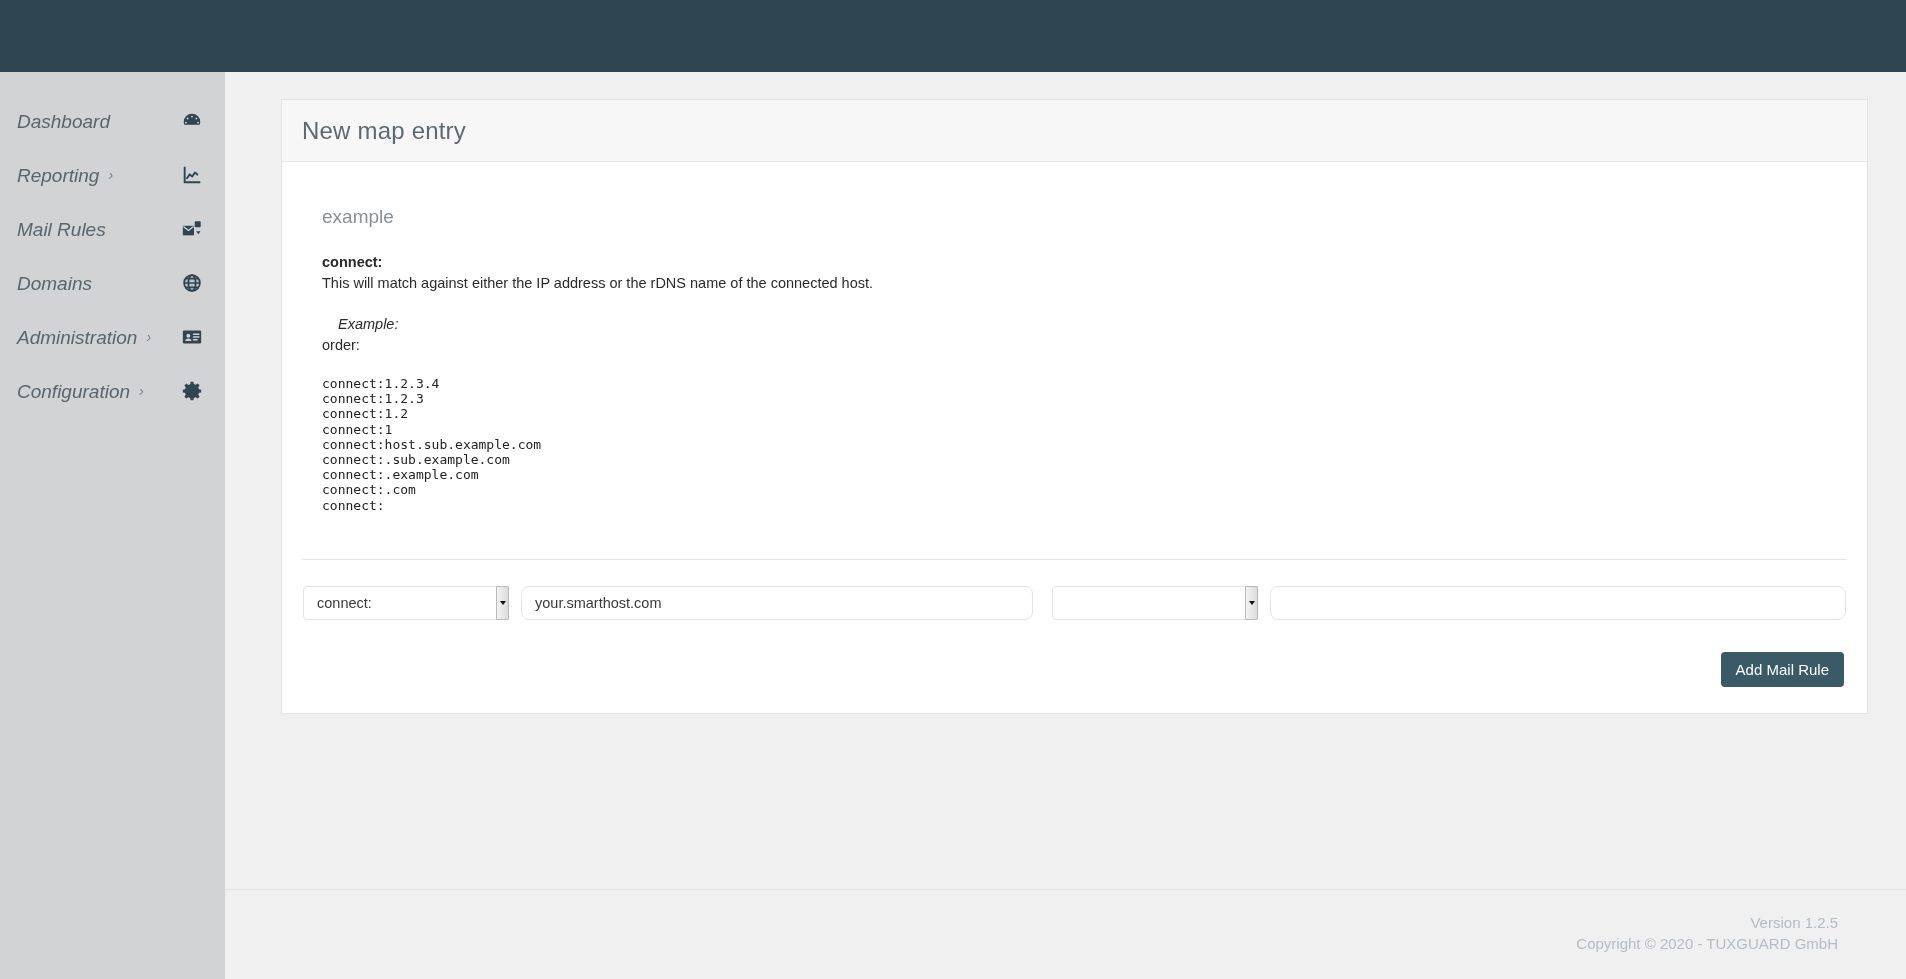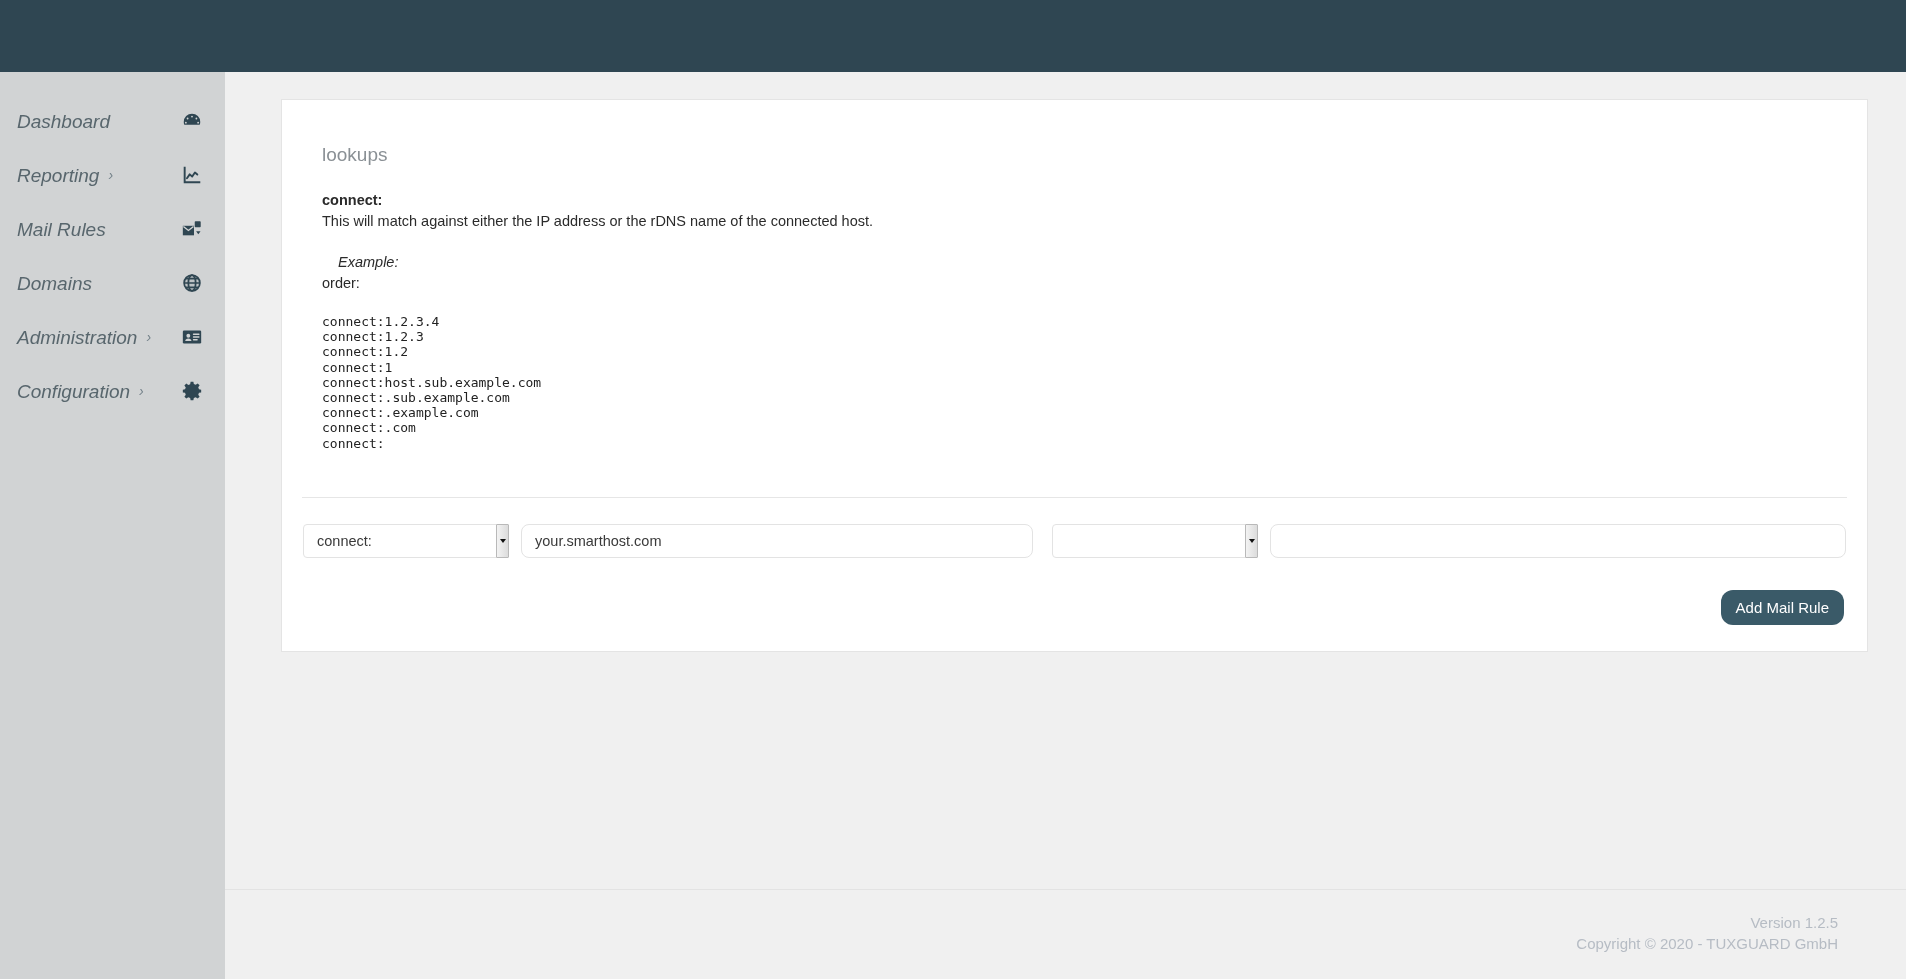--- a/index.html
+++ b/index.html
@@ -269,21 +269,21 @@
     display: flex;
     justify-content: flex-end;
     margin-top: 32px;
     padding-right: 3px;
   }
 
   #add-btn {
     background: #3a5a68;
     color: #ffffff;
     border: none;
-    border-radius: 12px;
+    border-radius: 4px;
     font-family: "Liberation Sans", sans-serif;
     font-size: 15px;
     padding: 9px 15px;
     cursor: pointer;
   }
 
   
   #footer {
     position: absolute;
     left: 225px;
@@ -391,24 +391,27 @@
       </svg>
     </span>
   </div>
 
 </div>
 
 <div id="main">
 
   <div id="panel">
 
+    <div id="panel-header">
+      <div id="panel-title">New map entry</div>
+    </div>
 
     <div id="panel-body">
 
-      <div id="section-label">lookups</div>
+      <div id="section-label">example</div>
 
       <div id="desc">
         <p class="strong">connect:</p>
         <p>This will match against either the IP address or the rDNS name of the connected host.</p>
         <div class="spacer"></div>
         <p class="em">Example:</p>
         <p>order:</p>
       </div>
 
       <div id="codeblock">connect:1.2.3.4

